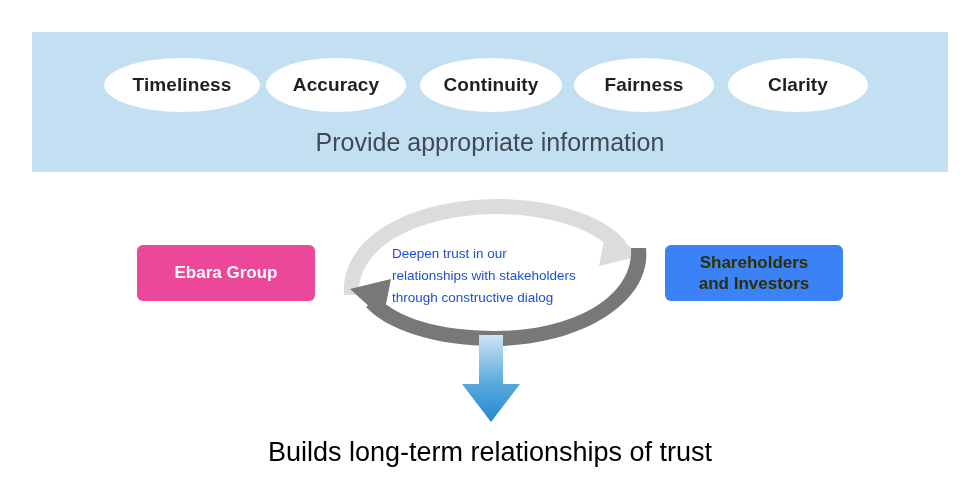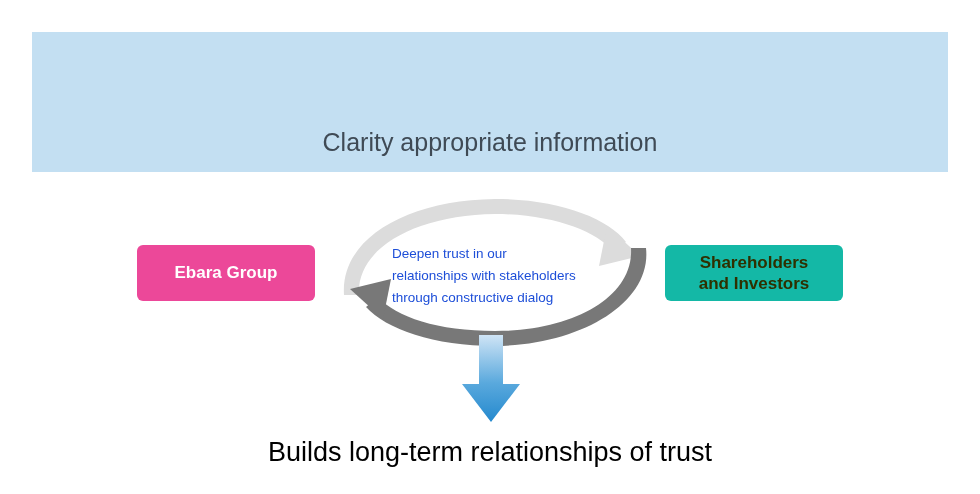--- a/index.html
+++ b/index.html
@@ -89,21 +89,21 @@
     background: #ec4899;
     color: #ffffff;
     font-size: 17px;
   }
 
   .node-right {
     left: 665px;
     top: 245px;
     width: 178px;
     height: 56px;
-    background: #14b8a6;
+    background: #3b82f6;
     color: #2f3000;
     font-size: 17px;
   }
 
   
   #cycle {
     position: absolute;
     left: 330px;
     top: 190px;
     width: 330px;
@@ -143,22 +143,39 @@
     white-space: nowrap;
   }
 </style>
 </head>
 <body>
 
 <div id="canvas">
 
   <div class="banner"></div>
 
-
-  <div class="banner-caption">Clarity appropriate information</div>
+  <div class="pill-row">
+    <div class="pill" style="left:72px; width:156px;">
+      <span>Timeliness</span>
+    </div>
+    <div class="pill" style="left:234px; width:140px;">
+      <span>Accuracy</span>
+    </div>
+    <div class="pill" style="left:388px; width:142px;">
+      <span>Continuity</span>
+    </div>
+    <div class="pill" style="left:542px; width:140px;">
+      <span>Fairness</span>
+    </div>
+    <div class="pill" style="left:696px; width:140px;">
+      <span>Clarity</span>
+    </div>
+  </div>
+
+  <div class="banner-caption">Provide appropriate information</div>
 
   <svg id="cycle" viewBox="0 0 330 165" xmlns="http://www.w3.org/2000/svg">
 
     <g>
       <path d="M 14 105
                C 10 48, 78 10, 165 9
                C 228 9, 278 28, 296 52
                L 283 61
                C 266 41, 222 24, 165 24
                C 86 25, 26 58, 29 105 Z" fill="#dcdcdc"></path>

